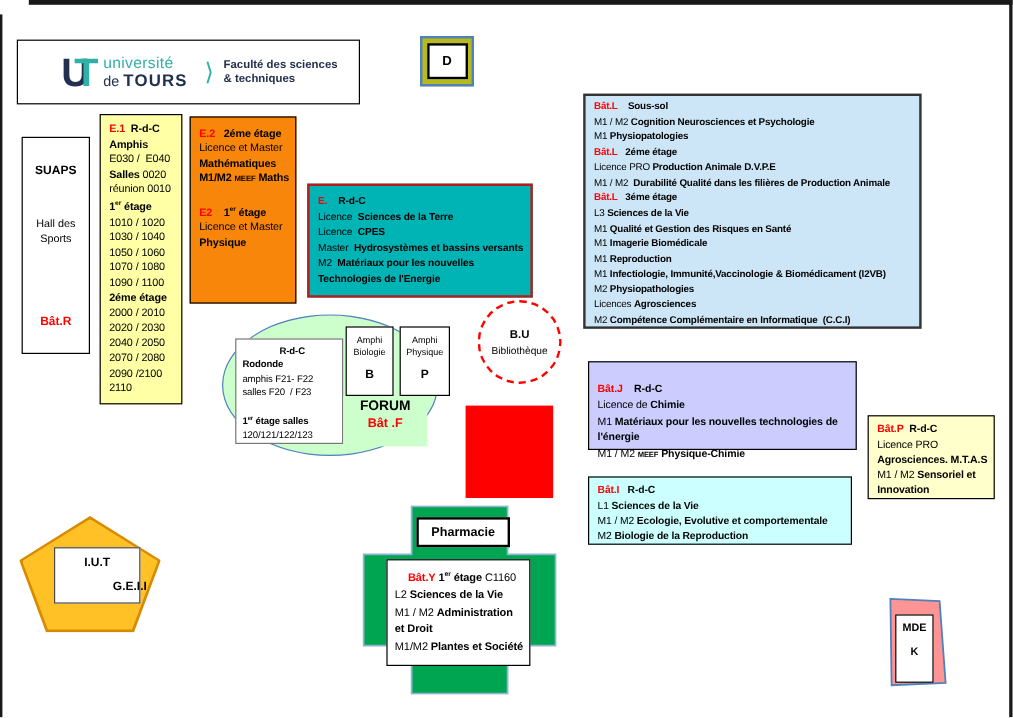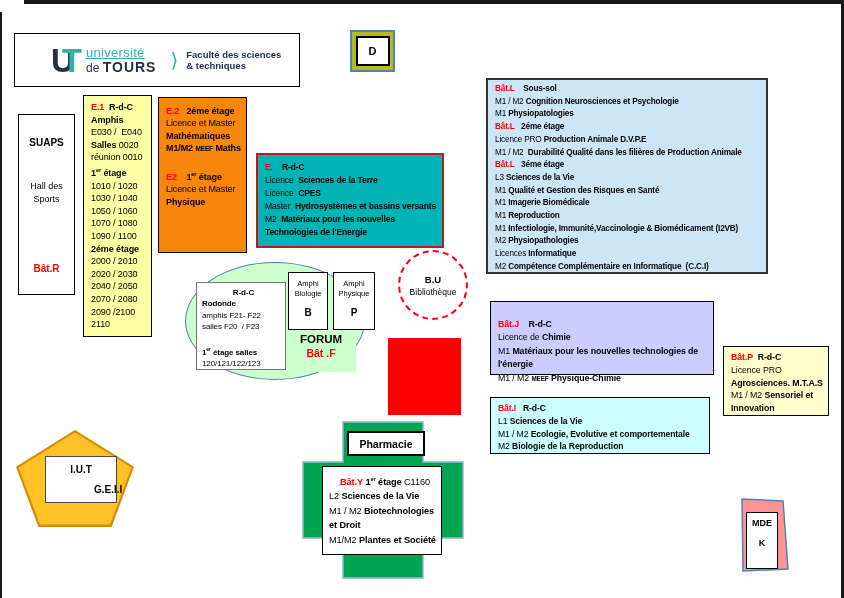--- a/index.html
+++ b/index.html
@@ -14,21 +14,21 @@
   .bar-right{left:841px;top:0;width:3px;height:598px;background:#191919;}
   .corner-notch{left:0;top:0;width:24px;height:12px;background:#fff;}
 
   
   .logo-box{left:14px;top:33px;width:286px;height:54px;background:#fff;border:1px solid #000;
     display:flex;align-items:center;padding:0 0 0 36px;}
   .ut-mark{display:flex;align-items:center;height:40px;}
   .mark-u{font-size:33px;font-weight:bold;color:#22304f;line-height:1;}
   .mark-t{font-size:33px;font-weight:bold;color:#2fb0a9;line-height:1;margin-left:-13px;}
   .logo-text{margin-left:4px;line-height:1;}
-  .lt1{color:#2fb0a9;font-size:13px;letter-spacing:.3px;text-decoration:underline;}
+  .lt1{color:#2fb0a9;font-size:13px;letter-spacing:.3px;}
   .lt2{color:#22304f;font-size:12px;margin-top:1px;}
   .lt2 .tours{font-weight:bold;font-size:14px;letter-spacing:1px;}
   .logo-div{color:#2fb0a9;font-size:20px;margin:0 8px 0 14px;font-family:"DejaVu Sans",sans-serif;}
   .faculty{color:#22304f;font-weight:bold;font-size:9.5px;line-height:11px;}
 
   
   .d-box{left:350px;top:30px;width:45px;height:42px;background:#b6ba1e;border:2px solid #4f81bd;
     display:flex;align-items:center;justify-content:center;}
   .d-inner{width:30px;height:26px;background:#fff;border:2px solid #000;display:flex;align-items:center;justify-content:center;
     font-weight:bold;font-size:11px;}
@@ -191,21 +191,21 @@
       <div><span class="r">Bât.L</span><span>   </span><span class="b">2éme étage</span></div>
       <div><span>Licence PRO </span><span class="b">Production Animale D.V.P.E</span></div>
       <div><span>M1 / M2  </span><span class="b">Durabilité Qualité dans les filières de Production Animale</span></div>
       <div><span class="r">Bât.L</span><span>   </span><span class="b">3éme étage</span></div>
       <div><span>L3 </span><span class="b">Sciences de la Vie</span></div>
       <div><span>M1 </span><span class="b">Qualité et Gestion des Risques en Santé</span></div>
       <div><span>M1 </span><span class="b">Imagerie Biomédicale</span></div>
       <div><span>M1 </span><span class="b">Reproduction</span></div>
       <div><span>M1 </span><span class="b">Infectiologie, Immunité,Vaccinologie &amp; Biomédicament (I2VB)</span></div>
       <div><span>M2 </span><span class="b">Physiopathologies</span></div>
-      <div><span>Licences </span><span class="b">Informatique</span></div>
+      <div><span>Licences </span><span class="b">Agrosciences</span></div>
       <div><span>M2 </span><span class="b">Compétence Complémentaire en Informatique  (C.C.I)</span></div>
     </div>
 
   <div class="abs forum-ellipse"></div>
   <div class="abs rich rodonde">
       <div class="center"><span class="b">R-d-C</span></div>
       <div><span class="b">Rodonde</span></div>
       <div><span>amphis F21- F22</span></div>
       <div><span>salles F20  / F23</span></div>
       <div><span> </span></div>
@@ -263,21 +263,21 @@
     <div class="l2">G.E.I.I</div>
   </div>
 
   <svg class="abs cross-svg" width="162" height="158" viewBox="0 0 162 158">
     <polygon points="41,1 121,1 121,41 161,41 161,117 121,117 121,157 41,157 41,117 1,117 1,41 41,41" fill="#00a551" stroke="#8fb4d4" stroke-width="1.5"></polygon>
   </svg>
   <div class="abs pharmacie">Pharmacie</div>
   <div class="abs rich batY">
       <div class="center"><span class="r">Bât.Y</span><span> </span><span class="b">1</span><span class="b sup">er</span><span class="b"> étage </span><span>C1160</span></div>
       <div><span>L2 </span><span class="b">Sciences de la Vie</span></div>
-      <div><span>M1 / M2 </span><span class="b">Biotechnologies</span></div>
+      <div><span>M1 / M2 </span><span class="b">Administration</span></div>
       <div><span class="b">et Droit</span></div>
       <div><span>M1/M2 </span><span class="b">Plantes et Société</span></div>
     </div>
 
   <svg class="abs mde-svg" width="54" height="78" viewBox="0 0 54 78">
     <polygon points="4,4 45,6 50,74 5,76" fill="#ff9494" stroke="#4f81bd" stroke-width="1.5"></polygon>
   </svg>
   <div class="abs mde-box">
     <div class="l1">MDE</div>
     <div class="l2">K</div>

